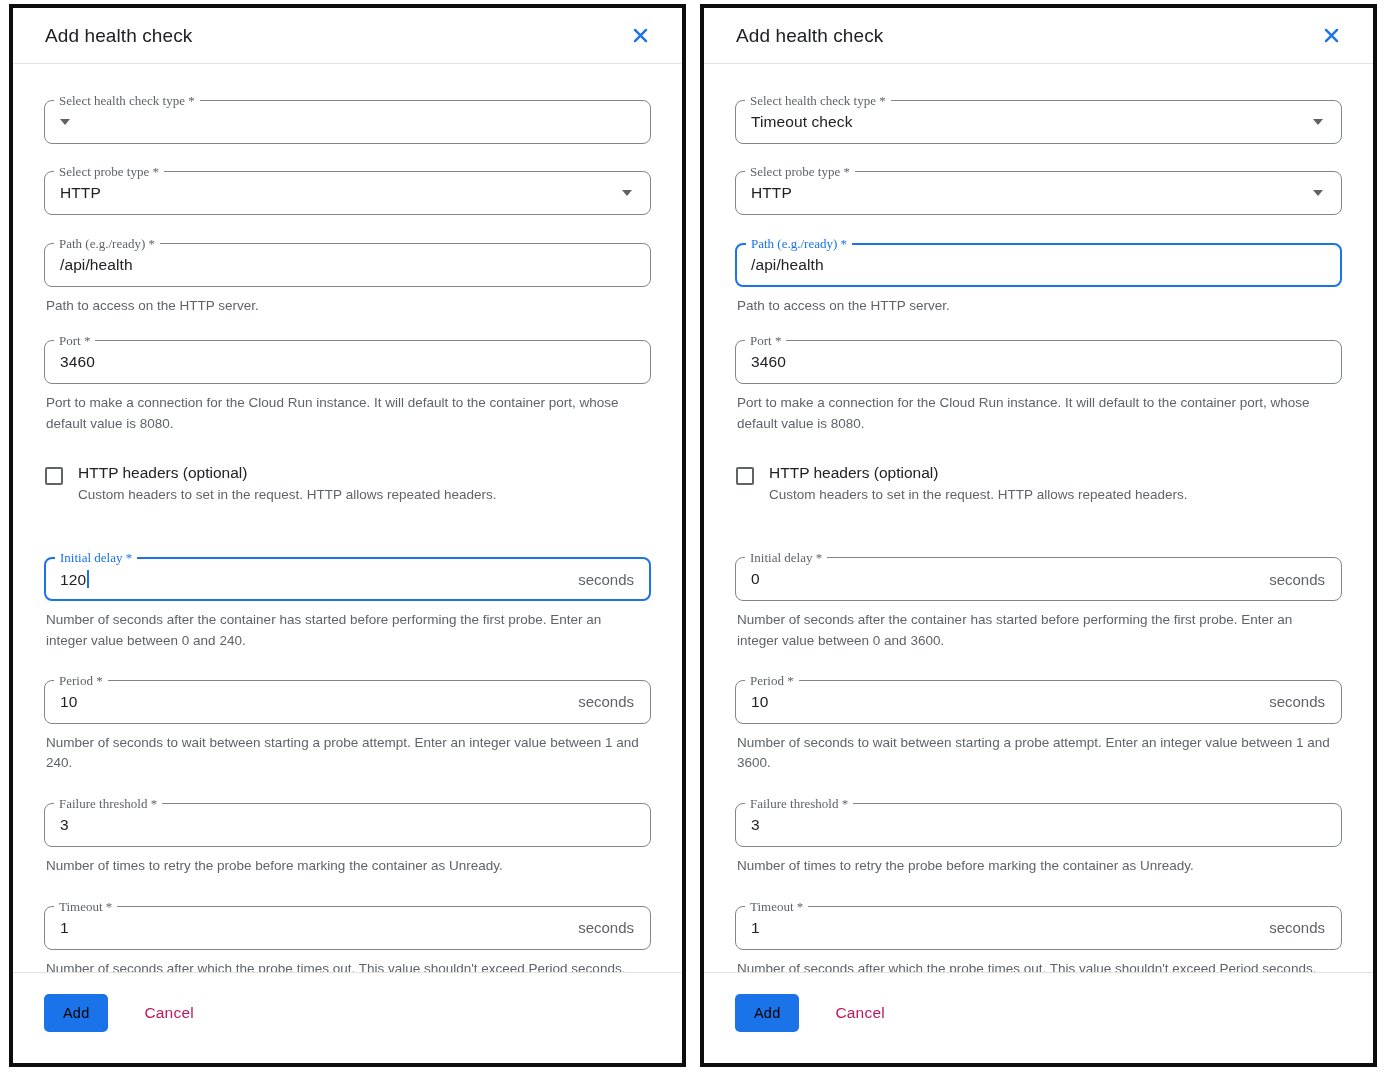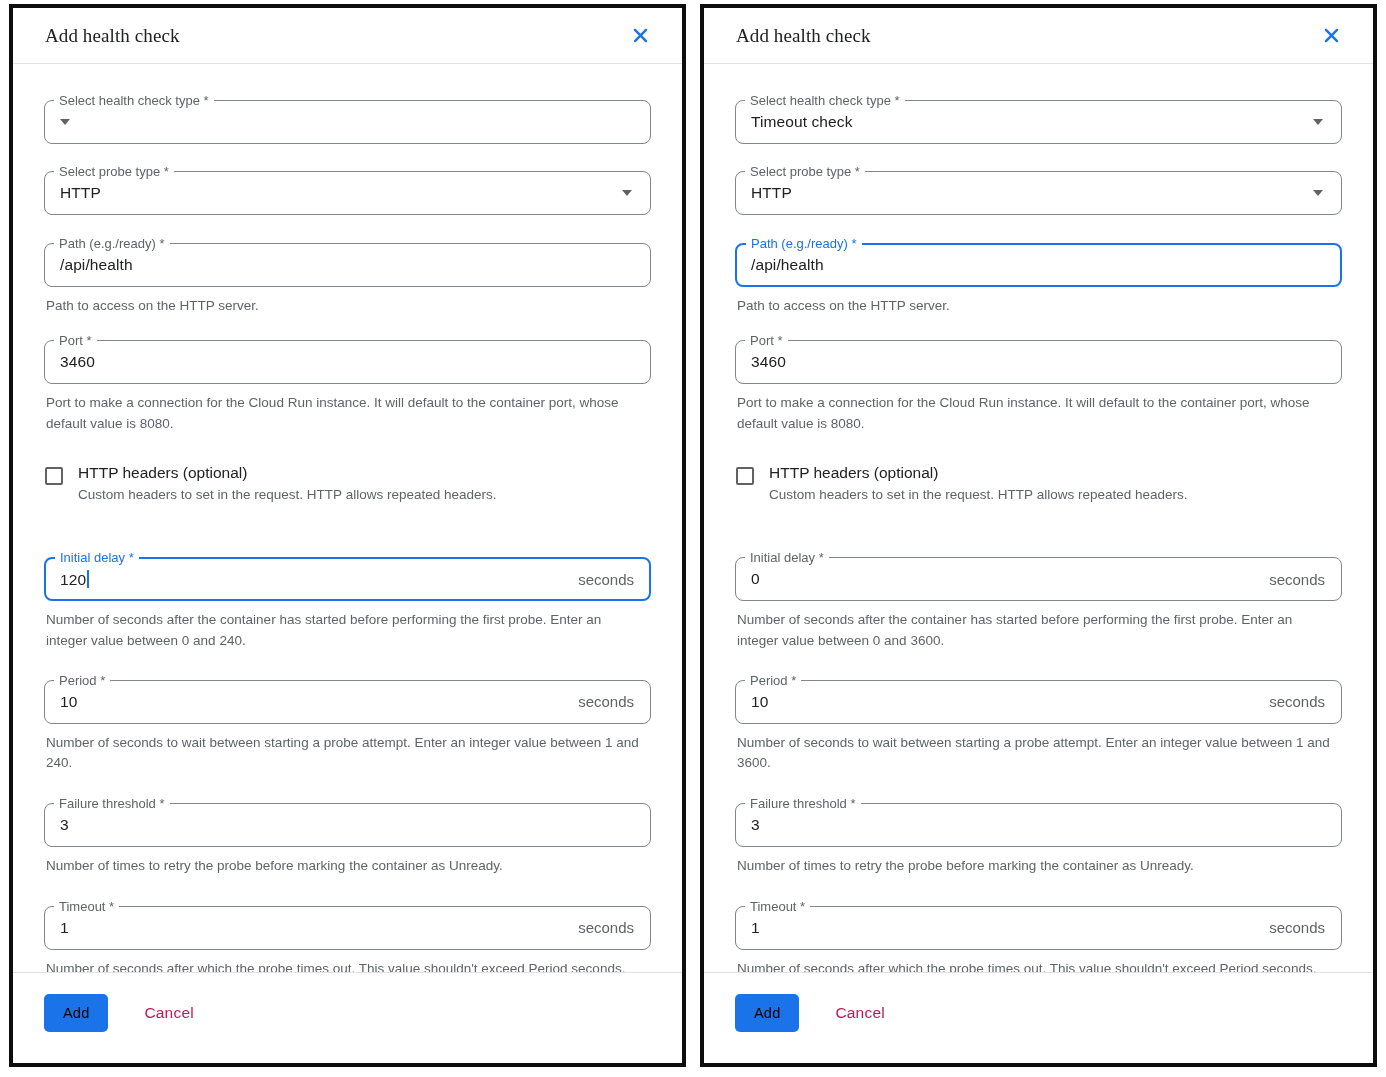--- a/index.html
+++ b/index.html
@@ -23,21 +23,20 @@
   }
 
   
   .dialog-header {
     height: 56px;
     display: flex;
     align-items: center;
     justify-content: space-between;
     padding: 0 28px 0 32px;
     border-bottom: 1px solid #e3e3e3;
-    font-family: Liberation Serif, serif;
   }
   .dialog-title {
     font-size: 19px;
     font-weight: 400;
     color: #202124;
     letter-spacing: .1px;
   }
   .close-btn {
     width: 28px; height: 28px;
     display: flex; align-items: center; justify-content: center;
@@ -68,20 +67,21 @@
   .flabel {
     position: absolute;
     top: -9px;
     left: 9px;
     background: #fff;
     padding: 0 5px;
     font-size: 13px;
     line-height: 17px;
     color: #5f6368;
     white-space: nowrap;
+    font-family: Liberation Serif, serif;
   }
   .field.focused .flabel { color: #1a73e8; top: -10px; }
   .fvalue {
     flex: 1 1 auto;
     font-size: 15.5px;
     color: #202124;
     letter-spacing: .1px;
     white-space: nowrap;
     overflow: hidden;
   }

